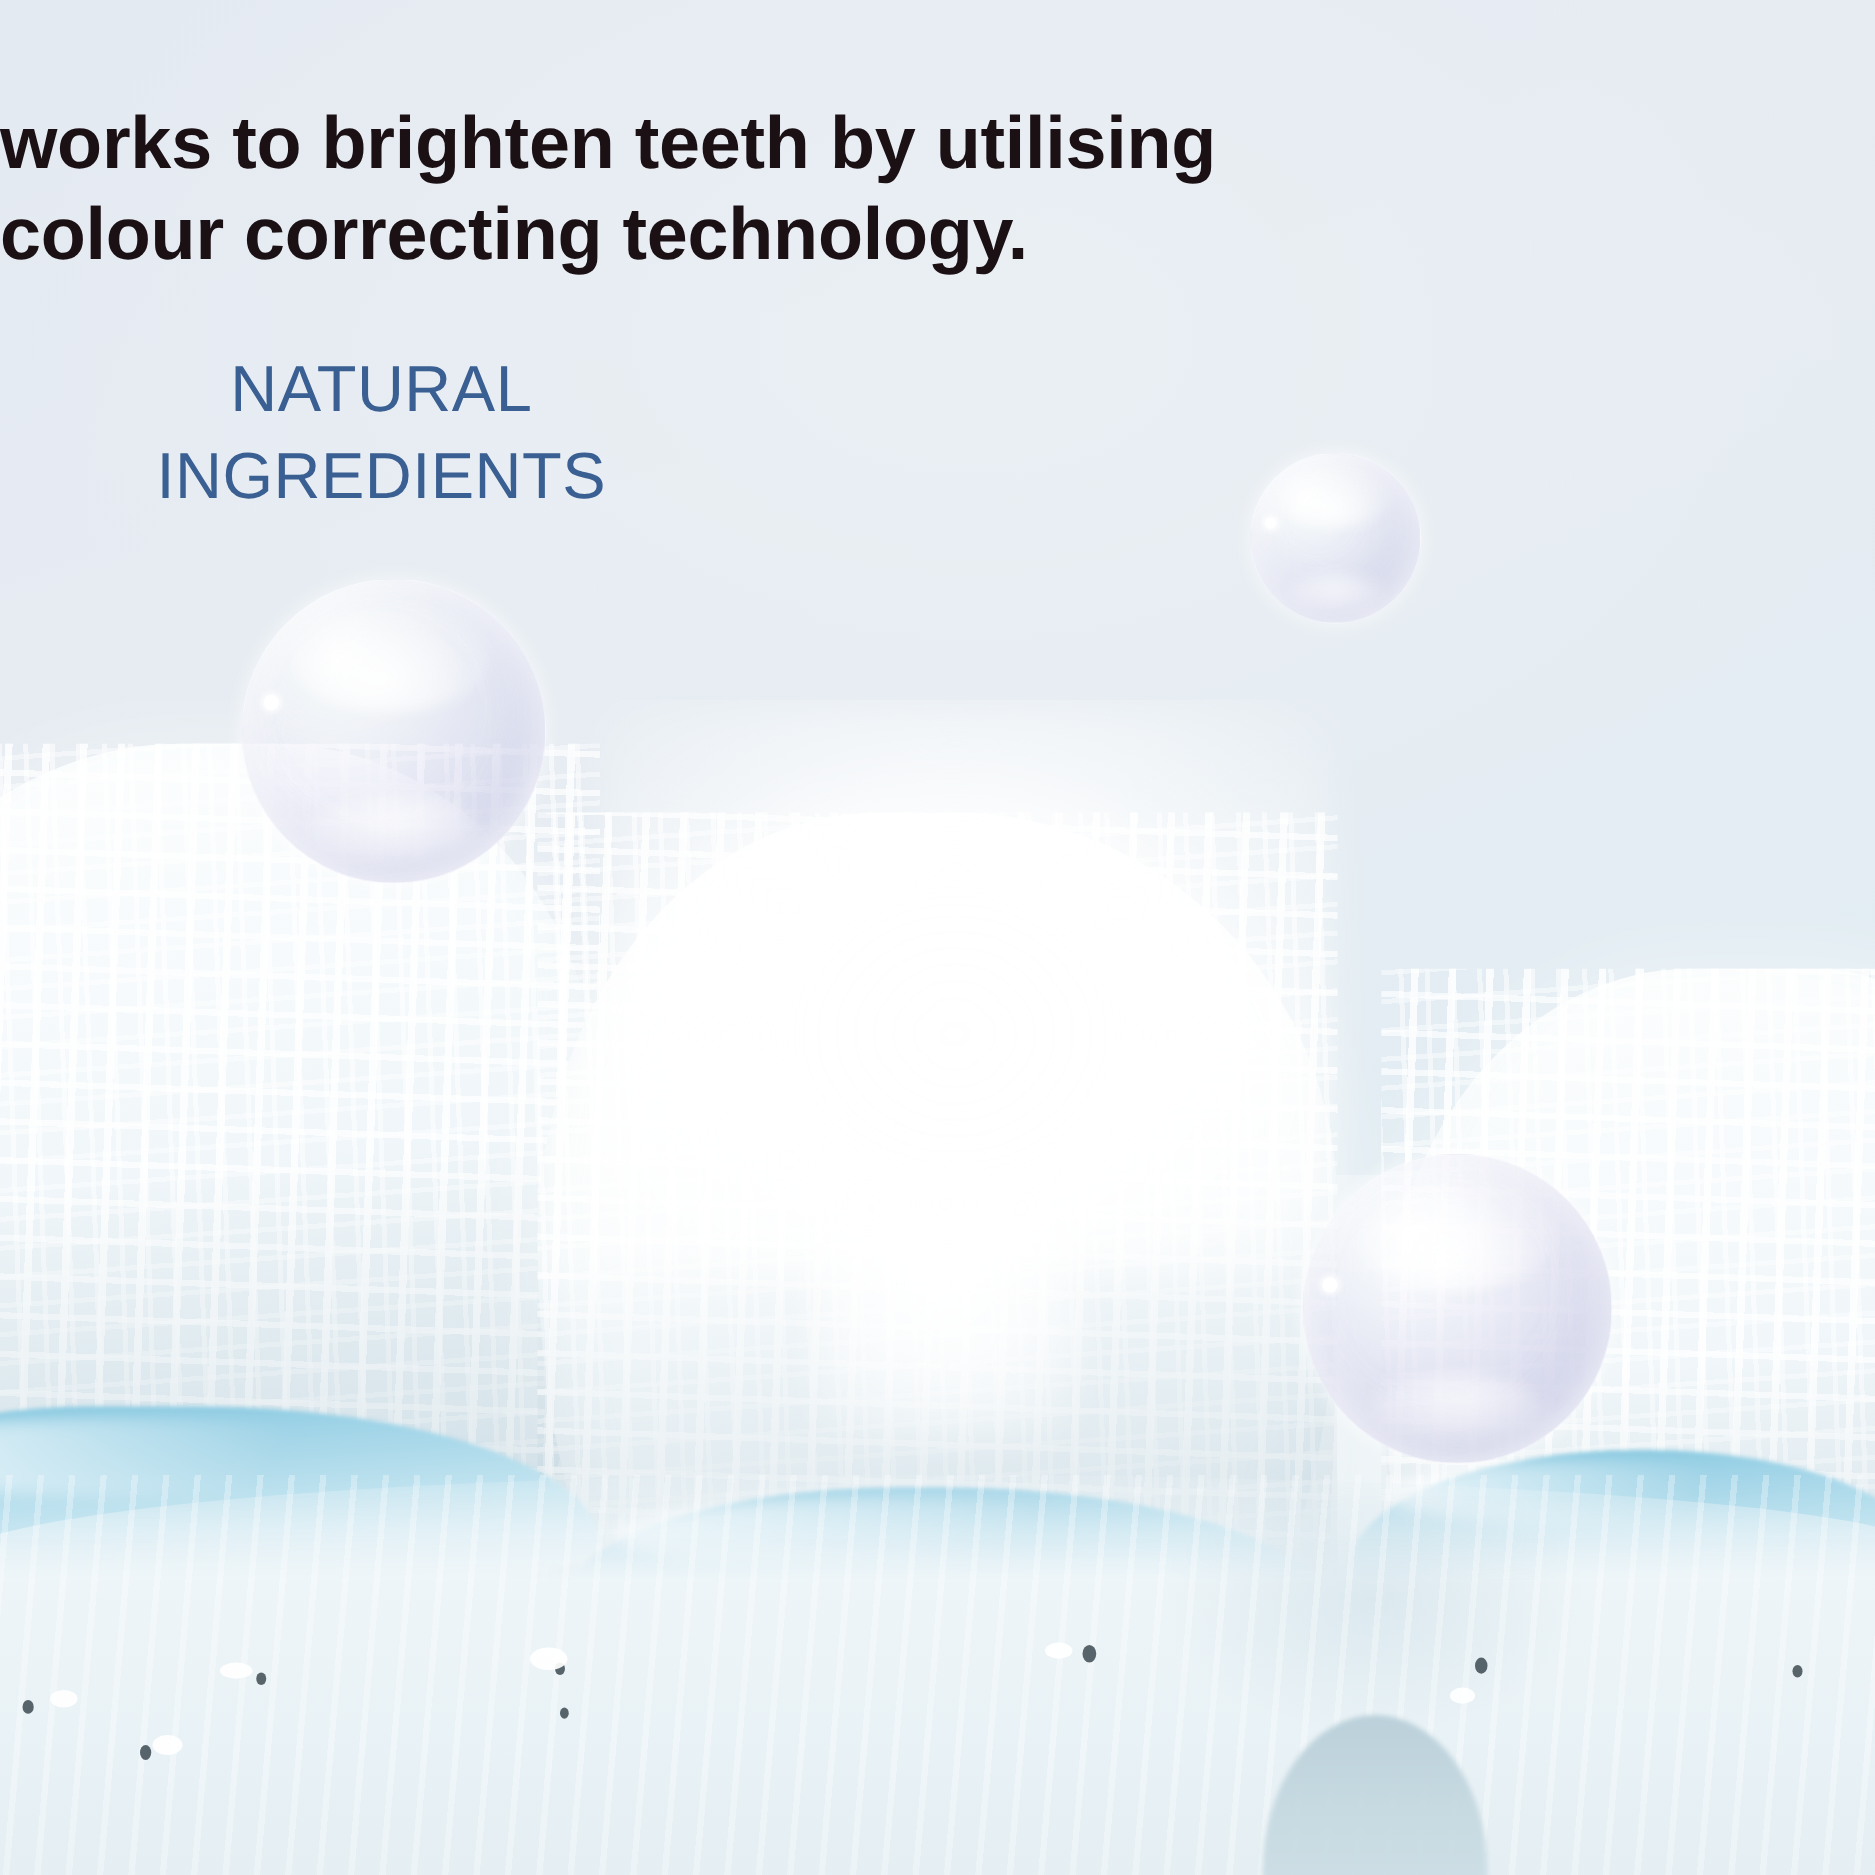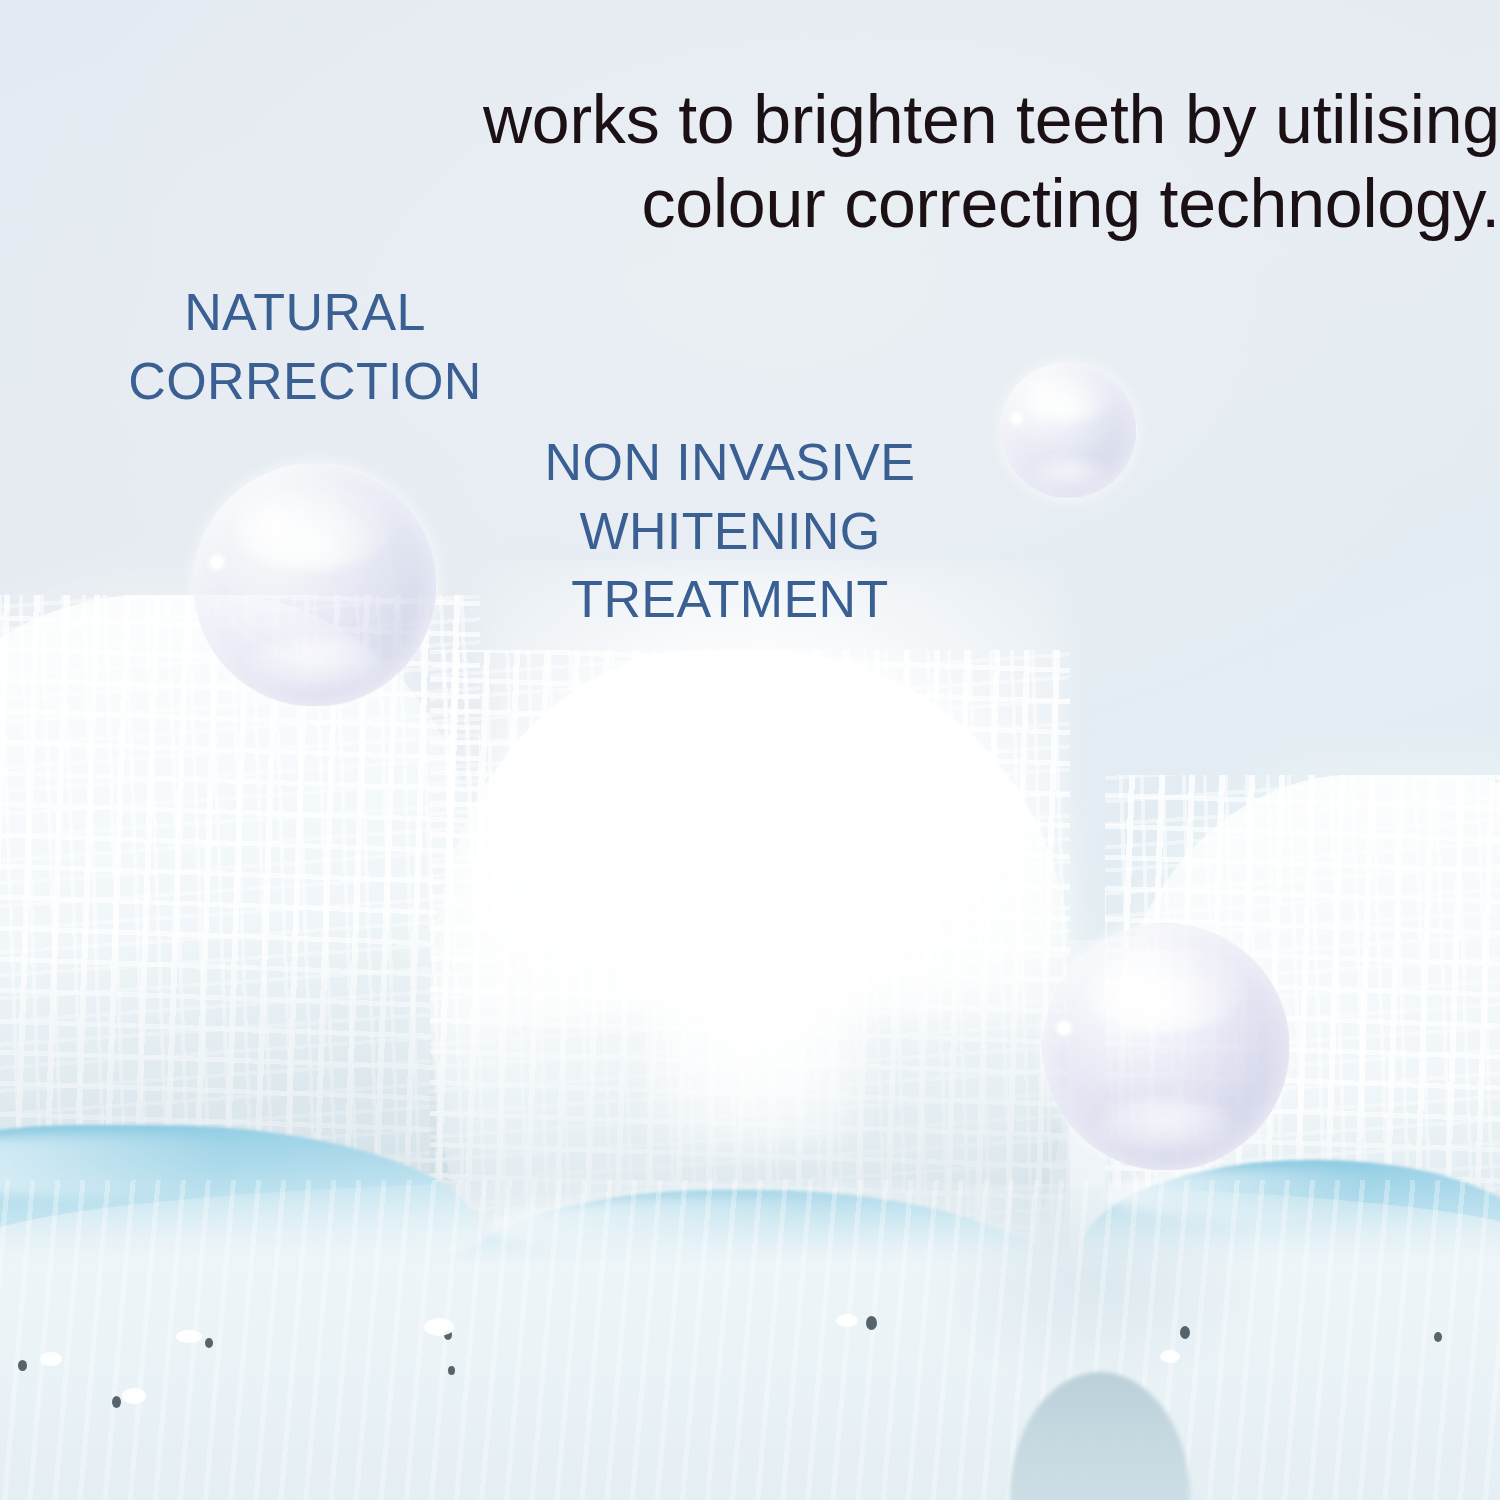--- a/index.html
+++ b/index.html
@@ -177,25 +177,25 @@
   #bubble-3{
     left:1042px; top:923px; width:248px; height:248px;
     background:
       radial-gradient(circle at 34% 26%, rgba(255,255,255,.92) 0%, rgba(248,248,253,.5) 16%, rgba(222,222,240,.66) 44%, rgba(202,203,230,.76) 74%, rgba(219,220,238,.8) 92%, rgba(242,243,250,.85) 100%);
   }
   #bubble-3 .dot{ width:12px; height:12px; left:6%; top:40%; }
 
   
   #headline{
     position:absolute; left:0; right:0; top:78px;
-    text-align:right;
+    text-align:left;
     color:#1b1014;
-    font-size:68px;
+    font-size:59px;
     line-height:1.23;
-    font-weight:400;
+    font-weight:700;
     letter-spacing:-.2px;
     white-space:pre-line;
   }
 
   .feature{
     position:absolute;
     color:#3a5f92;
     font-size:52px;
     line-height:1.32;
     font-weight:400;
@@ -280,20 +280,17 @@
   <div class="bubble" id="bubble-3">
     <div class="sheen"></div>
     <div class="sheen-low"></div>
     <div class="dot"></div>
   </div>
 
   <div id="headline">works to brighten teeth by utilising
 colour correcting technology.</div>
 
   <div class="feature" id="feature-1">NATURAL
-CORRECTION</div>
-
-  <div class="feature" id="feature-2">NON INVASIVE
-WHITENING
-TREATMENT</div>
+INGREDIENTS</div>
+
 
 
 </div>
 
 </body></html>

